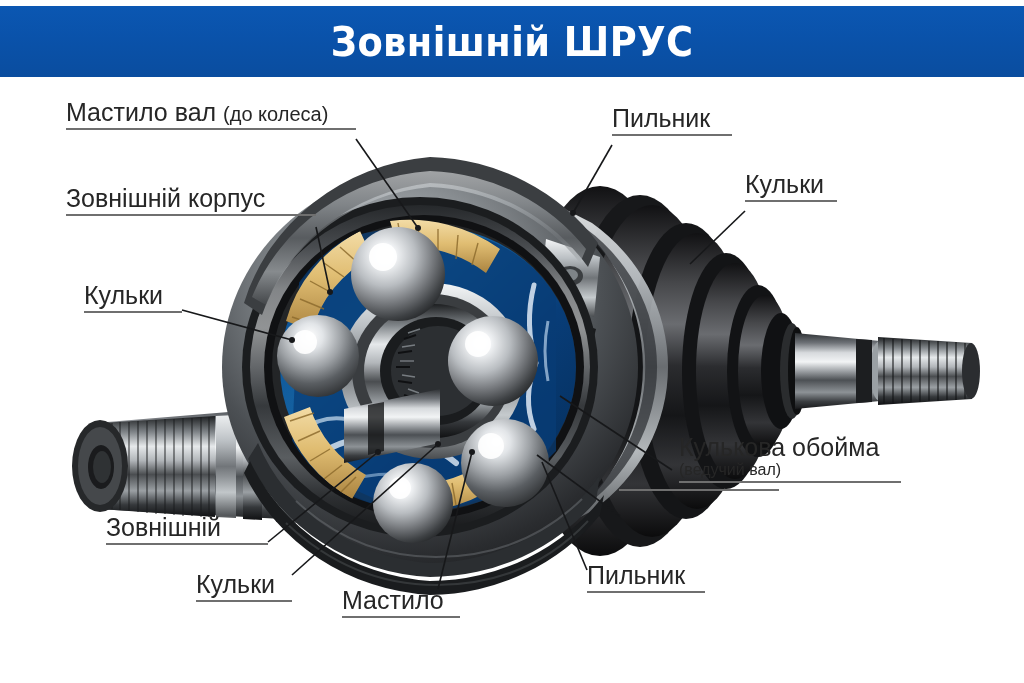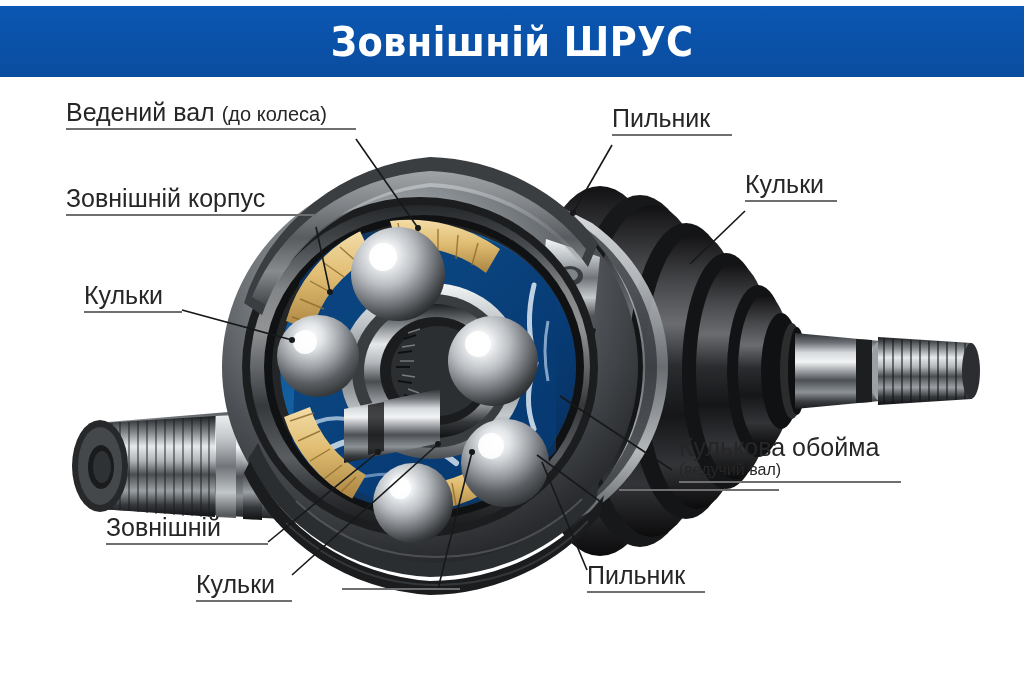--- a/index.html
+++ b/index.html
@@ -360,21 +360,21 @@
       <circle cx="330" cy="292" r="3"></circle>
       <circle cx="292" cy="340" r="3"></circle>
       <circle cx="573" cy="213" r="3"></circle>
       <circle cx="378" cy="452" r="3"></circle>
       <circle cx="438" cy="444" r="3"></circle>
       <circle cx="472" cy="452" r="3"></circle>
     </g>
   </svg>
 
   <div class="callout lbl-driven">
-    <span class="ln main"><span>Ведений вал</span> <span class="paren">(до колеса)</span></span>
+    <span class="ln main"><span>Мастило вал</span> <span class="paren">(до колеса)</span></span>
     <span class="rule"></span>
   </div>
 
   <div class="callout lbl-housing">
     <span class="ln main">Зовнішній корпус</span>
     <span class="rule"></span>
   </div>
 
   <div class="callout lbl-balls-l">
     <span class="ln main">Кульки</span>
@@ -402,20 +402,21 @@
     <span class="ln main">Зовнішній</span>
     <span class="rule"></span>
   </div>
 
   <div class="callout lbl-balls-b">
     <span class="ln main">Кульки</span>
     <span class="rule"></span>
   </div>
 
   <div class="callout lbl-grease">
+    <span class="ln main">Мастило</span>
     <span class="rule"></span>
   </div>
 
   <div class="callout lbl-boot-b">
     <span class="ln main">Пильник</span>
     <span class="rule"></span>
   </div>
 
 </div>
 

